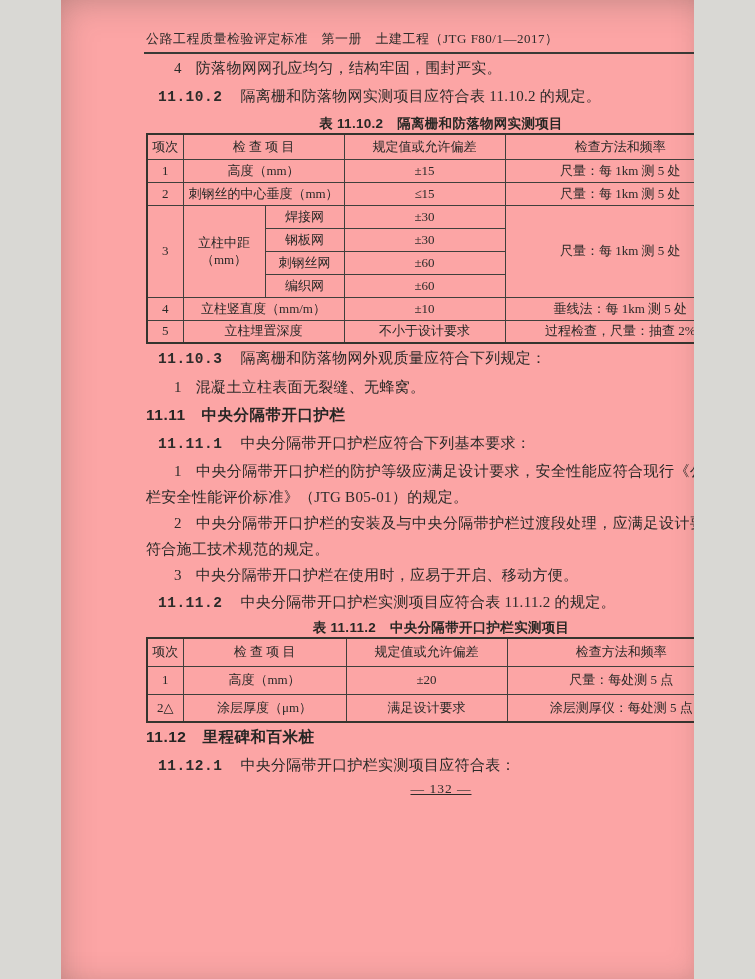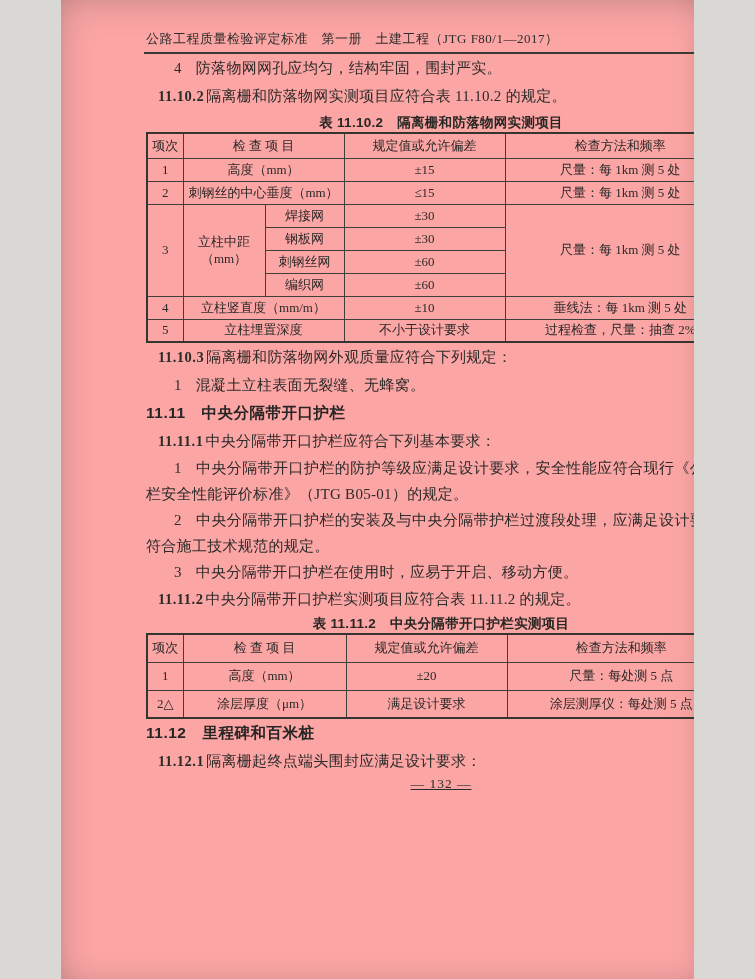--- a/index.html
+++ b/index.html
@@ -52,24 +52,24 @@
     letter-spacing: 0.3px;
     text-align: justify;
   }
   p.tight { line-height: 26px; }
 
   .list-para { text-indent: 28px; }
   .item-num { margin-right: 14px; }
 
   .clause-para { text-indent: 12px; }
   .clause-num {
-    font-family: Liberation Serif, serif;
+    font-family: Liberation Mono, monospace;
     font-weight: bold;
     font-size: 14.5px;
-    margin-right: 2px;
+    margin-right: 18px;
     letter-spacing: 0.5px;
   }
 
   h2.section-heading {
     margin: 0;
     font-family: "Liberation Sans", "DejaVu Sans", sans-serif;
     font-weight: bold;
     font-size: 15.5px;
     line-height: 28px;
     letter-spacing: 0.5px;
@@ -246,18 +246,18 @@
           <td>2△</td>
           <td>涂层厚度（μm）</td>
           <td>满足设计要求</td>
           <td class="method-cell">涂层测厚仪：每处测 5 点</td>
         </tr>
       </tbody>
     </table>
 
     <h2 class="section-heading mt-sec2"><span class="section-num">11.12</span><span>里程碑和百米桩</span></h2>
 
-    <p class="body-line clause-para mt-clause5"><span class="clause-num">11.12.1</span><span>隔离栅起终点端头围封应满足设计要求：</span></p>
+    <p class="body-line clause-para mt-clause5"><span class="clause-num">11.12.1</span><span>中央分隔带开口护栏实测项目应符合表：</span></p>
 
     <div class="page-num mt-footer">— 132 —</div>
 
   </div>
 </div>
 
 </body></html>

